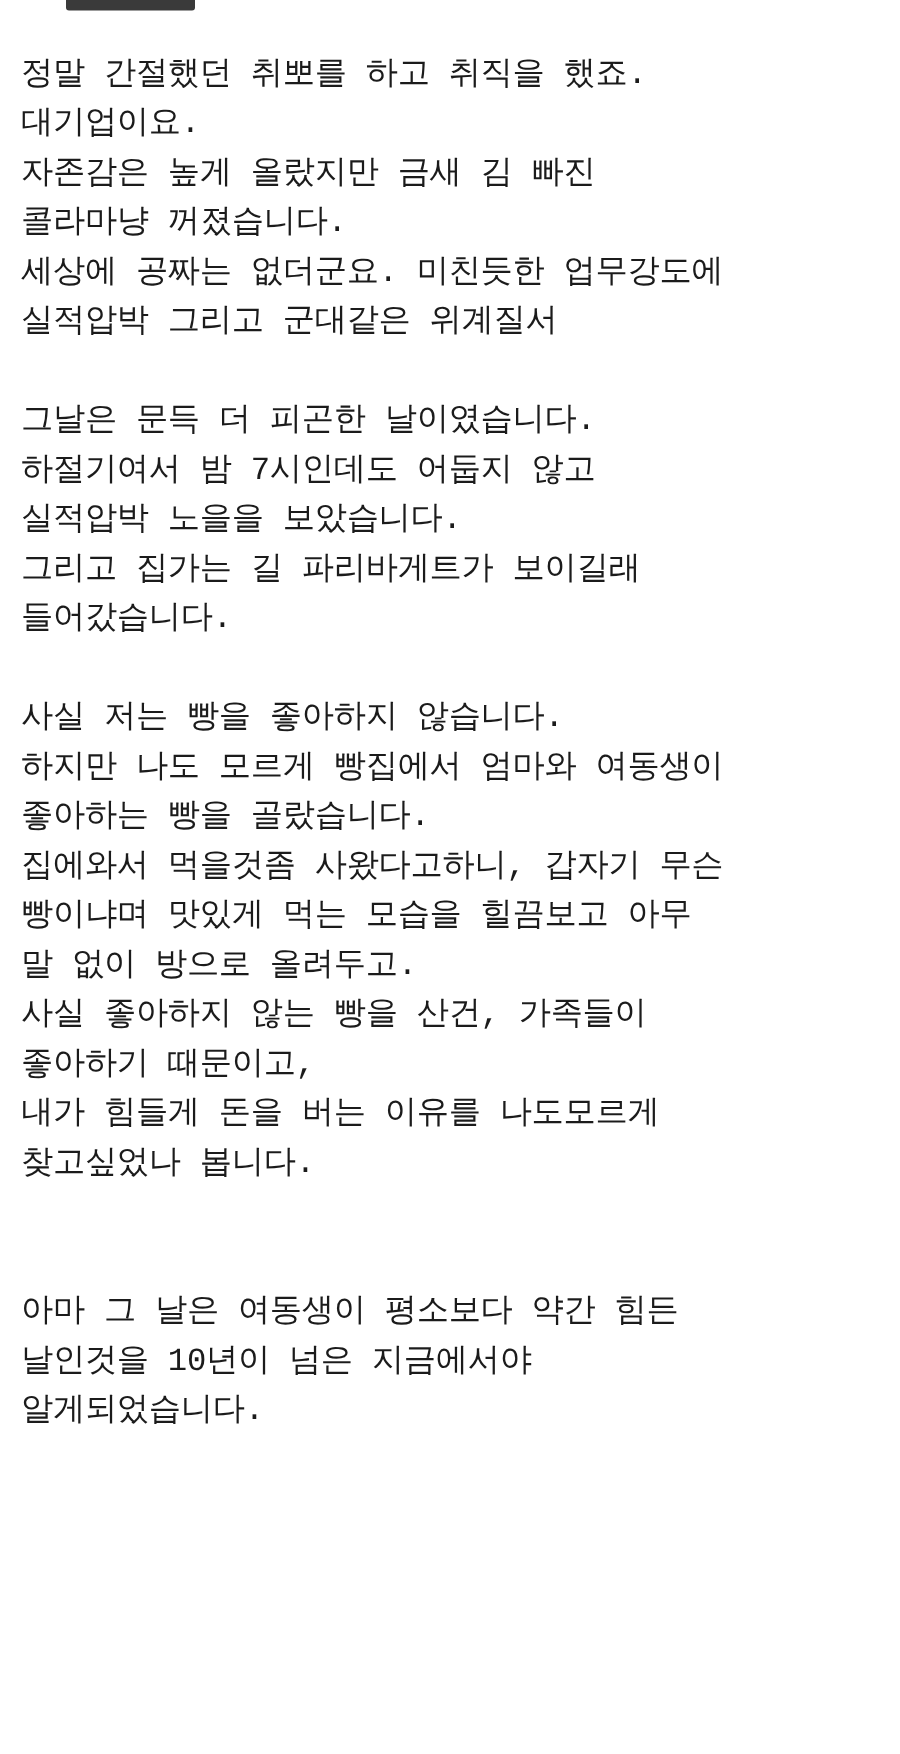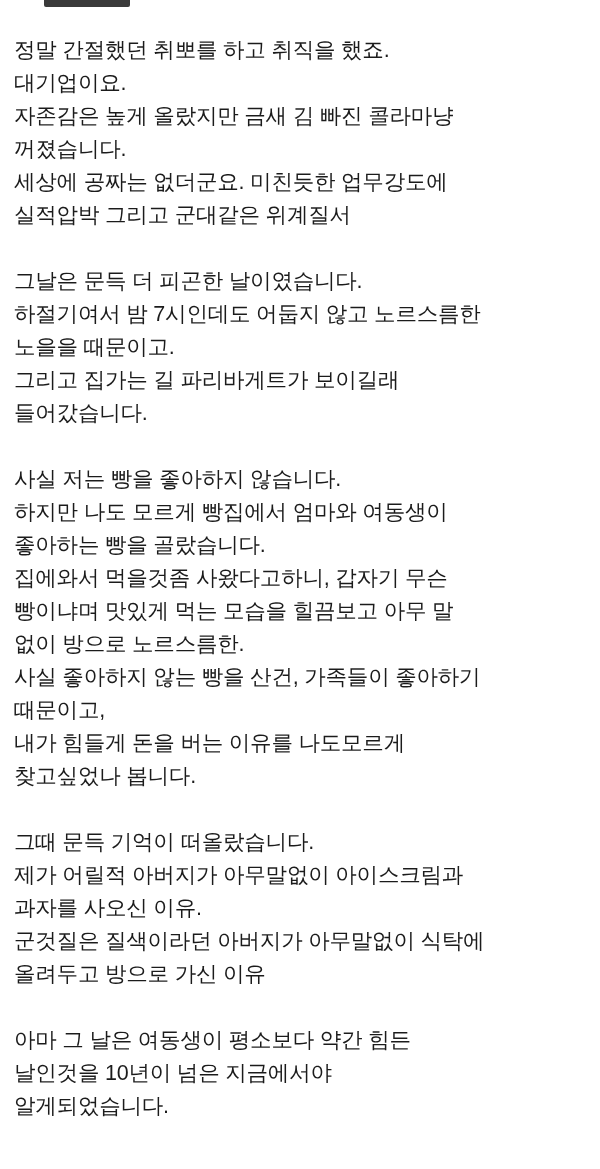--- a/index.html
+++ b/index.html
@@ -13,20 +13,21 @@
     font-family: "Liberation Sans", "DejaVu Sans", sans-serif;
     color: #1a1a1a;
     overflow: hidden;
   }
   #page {
     position: relative;
     width: 502px;
     height: 1169px;
     background: #ffffff;
     box-sizing: border-box;
+    font-family: Liberation Mono, monospace;
   }
   .top-bar {
     height: 16px;
     width: 100%;
     background: #ffffff;
   }
   .top-bar .tab-stub {
     position: absolute;
     left: 44px;
     top: 0;
@@ -59,29 +60,26 @@
   <div class="top-bar">
     <div class="tab-stub"></div>
   </div>
 
   <div class="article">
     <p class="para">정말 간절했던 취뽀를 하고 취직을 했죠. 대기업이요.
 자존감은 높게 올랐지만 금새 김 빠진 콜라마냥 꺼졌습니다.
 세상에 공짜는 없더군요. 미친듯한 업무강도에 실적압박 그리고 군대같은 위계질서</p>
     <div class="spacer"></div>
     <p class="para">그날은 문득 더 피곤한 날이였습니다.
-하절기여서 밤 7시인데도 어둡지 않고 노르스름한 노을을 때문이고.
+하절기여서 밤 7시인데도 어둡지 않고 실적압박 노을을 보았습니다.
 그리고 집가는 길 파리바게트가 보이길래 들어갔습니다.</p>
     <div class="spacer"></div>
     <p class="para">사실 저는 빵을 좋아하지 않습니다.
 하지만 나도 모르게 빵집에서 엄마와 여동생이 좋아하는 빵을 골랐습니다.
-집에와서 먹을것좀 사왔다고하니, 갑자기 무슨 빵이냐며 맛있게 먹는 모습을 힐끔보고 아무 말 없이 방으로 노르스름한.
+집에와서 먹을것좀 사왔다고하니, 갑자기 무슨 빵이냐며 맛있게 먹는 모습을 힐끔보고 아무 말 없이 방으로 올려두고.
 사실 좋아하지 않는 빵을 산건, 가족들이 좋아하기 때문이고,
 내가 힘들게 돈을 버는 이유를 나도모르게 찾고싶었나 봅니다.</p>
     <div class="spacer"></div>
-    <p class="para">그때 문득 기억이 떠올랐습니다.
-제가 어릴적 아버지가 아무말없이 아이스크림과 과자를 사오신 이유.
-군것질은 질색이라던 아버지가 아무말없이 식탁에 올려두고 방으로 가신 이유</p>
     <div class="spacer"></div>
     <p class="para">아마 그 날은 여동생이 평소보다 약간 힘든 날인것을 10년이 넘은 지금에서야 알게되었습니다.</p>
   </div>
 
 </div>
 
 </body></html>

